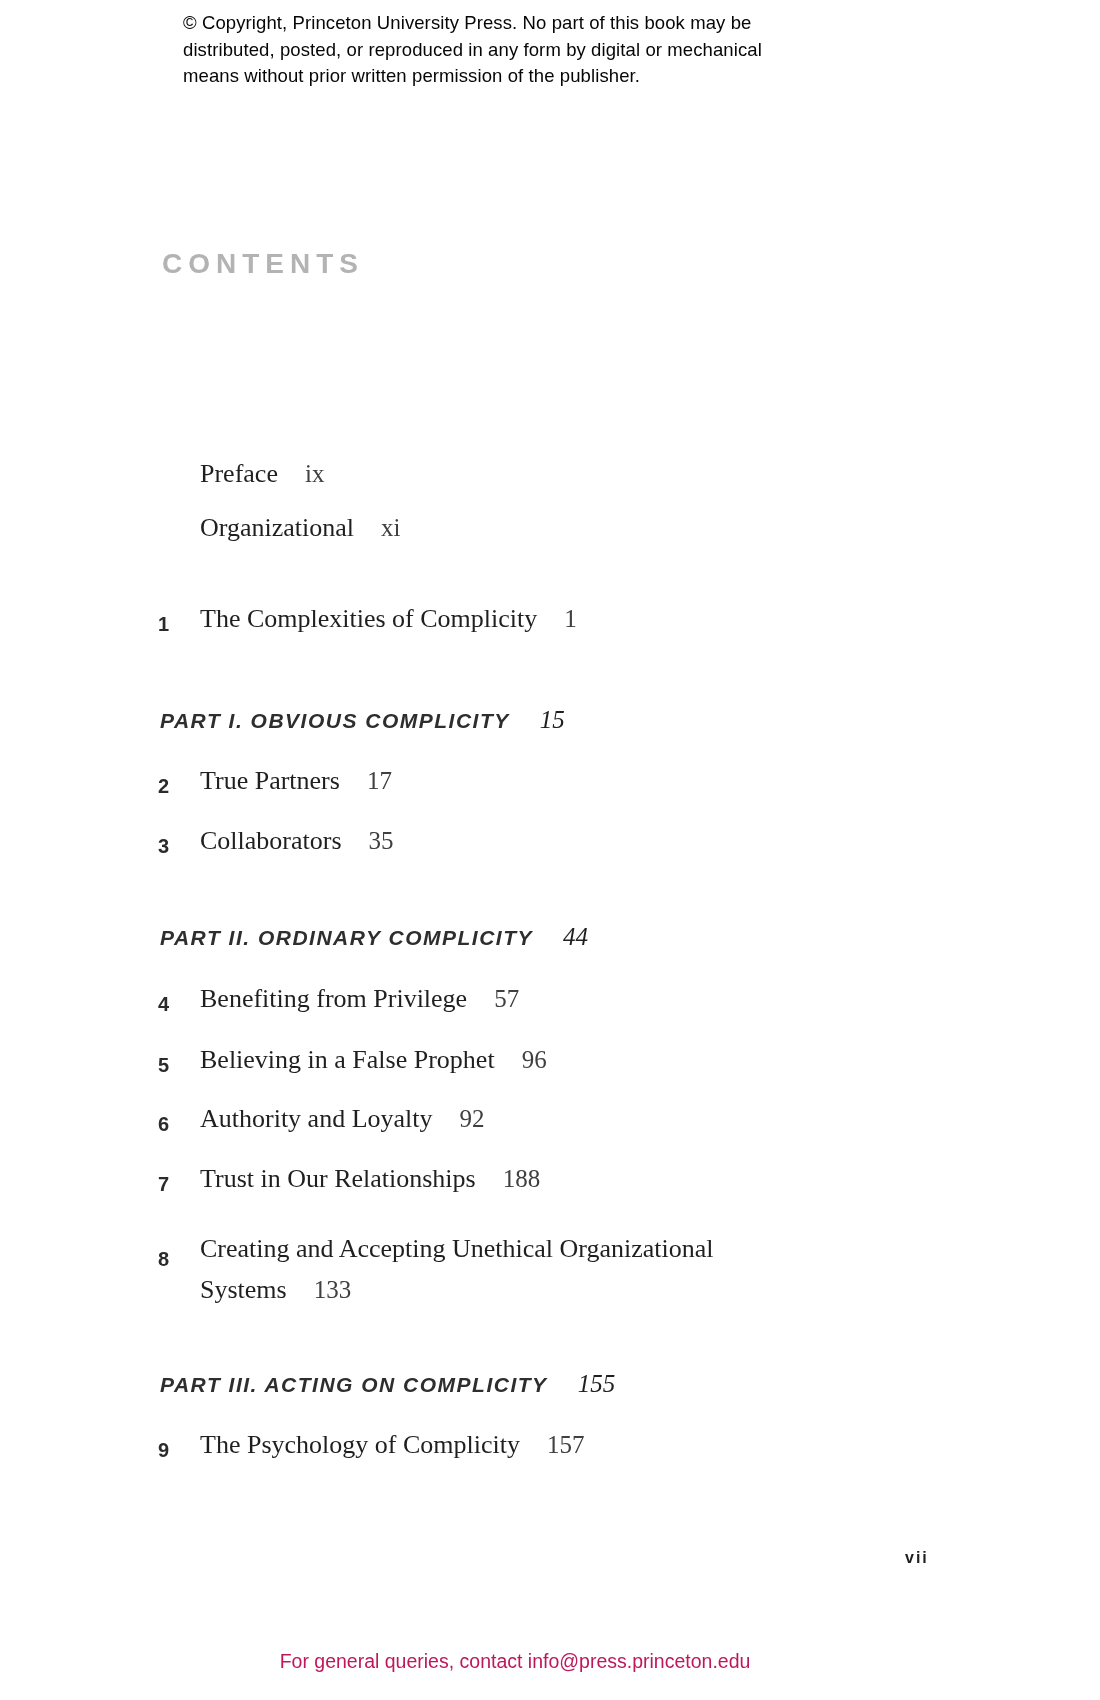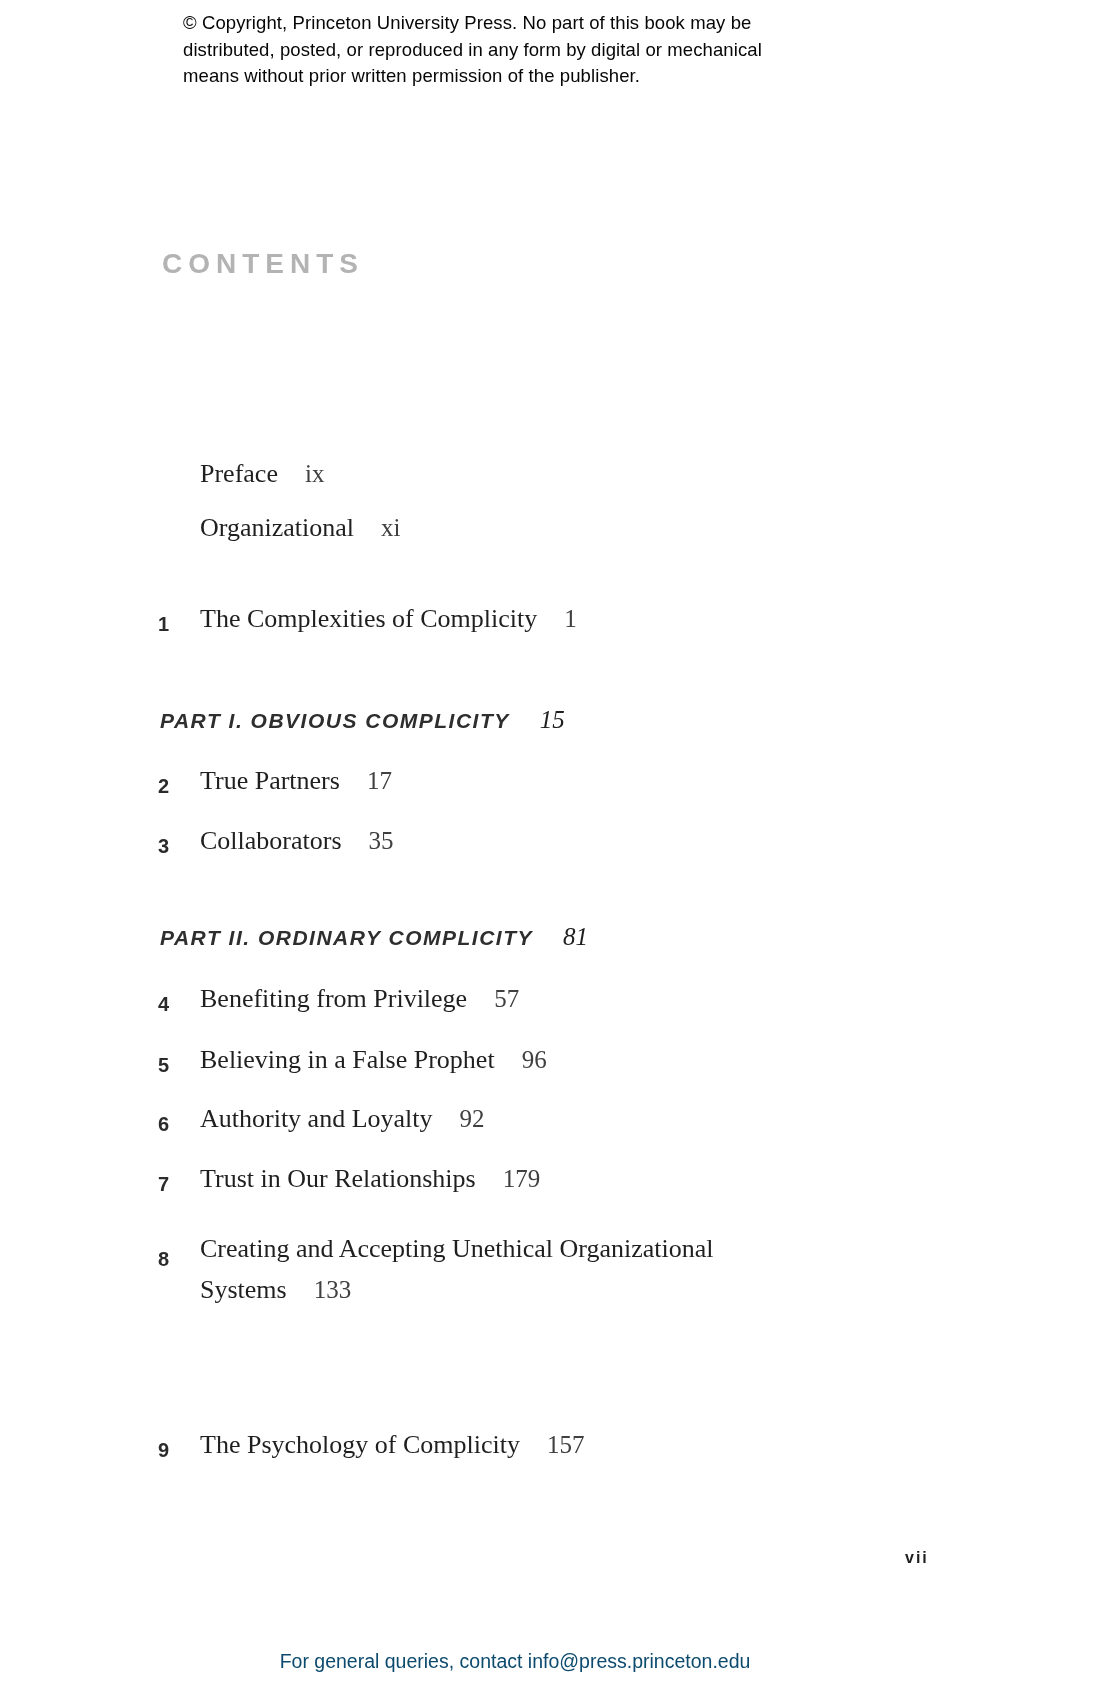--- a/index.html
+++ b/index.html
@@ -87,21 +87,21 @@
     letter-spacing:2px;
     color:#1e1e1e;
   }
   .footer{
     position:absolute;
     left:0;
     top:1650px;
     width:1030px;
     text-align:center;
     font-size:19.5px;
-    color:#0c4a6e;
+    color:#be185d;
   }
 </style>
 </head>
 <body>
 
 <div class="page">
 
   <div class="copyright">
     <div>© Copyright, Princeton University Press. No part of this book may be</div>
     <div>distributed, posted, or reproduced in any form by digital or mechanical</div>
@@ -128,43 +128,46 @@
 
   <div class="toc-row" style="top:766px">
     <span class="num">2</span><span>True Partners</span><span class="pg">17</span>
   </div>
 
   <div class="toc-row" style="top:826px">
     <span class="num">3</span><span>Collaborators</span><span class="pg">35</span>
   </div>
 
   <div class="part-row" style="top:924px">
-    <span>PART II. ORDINARY COMPLICITY</span><span class="pg">81</span>
+    <span>PART II. ORDINARY COMPLICITY</span><span class="pg">44</span>
   </div>
 
   <div class="toc-row" style="top:984px">
     <span class="num">4</span><span>Benefiting from Privilege</span><span class="pg">57</span>
   </div>
 
   <div class="toc-row" style="top:1045px">
     <span class="num">5</span><span>Believing in a False Prophet</span><span class="pg">96</span>
   </div>
 
   <div class="toc-row" style="top:1104px">
     <span class="num">6</span><span>Authority and Loyalty</span><span class="pg">92</span>
   </div>
 
   <div class="toc-row" style="top:1164px">
-    <span class="num">7</span><span>Trust in Our Relationships</span><span class="pg">179</span>
+    <span class="num">7</span><span>Trust in Our Relationships</span><span class="pg">188</span>
   </div>
 
   <div class="toc-row two-line" style="top:1228px">
     <span class="num">8</span><span>Creating and Accepting Unethical Organizational Systems</span><span class="pg">133</span>
   </div>
 
+  <div class="part-row" style="top:1371px">
+    <span>PART III. ACTING ON COMPLICITY</span><span class="pg">155</span>
+  </div>
 
   <div class="toc-row" style="top:1430px">
     <span class="num">9</span><span>The Psychology of Complicity</span><span class="pg">157</span>
   </div>
 
   <div class="folio">vii</div>
 
   <div class="footer">For general queries, contact info@press.princeton.edu</div>
 
 </div>

